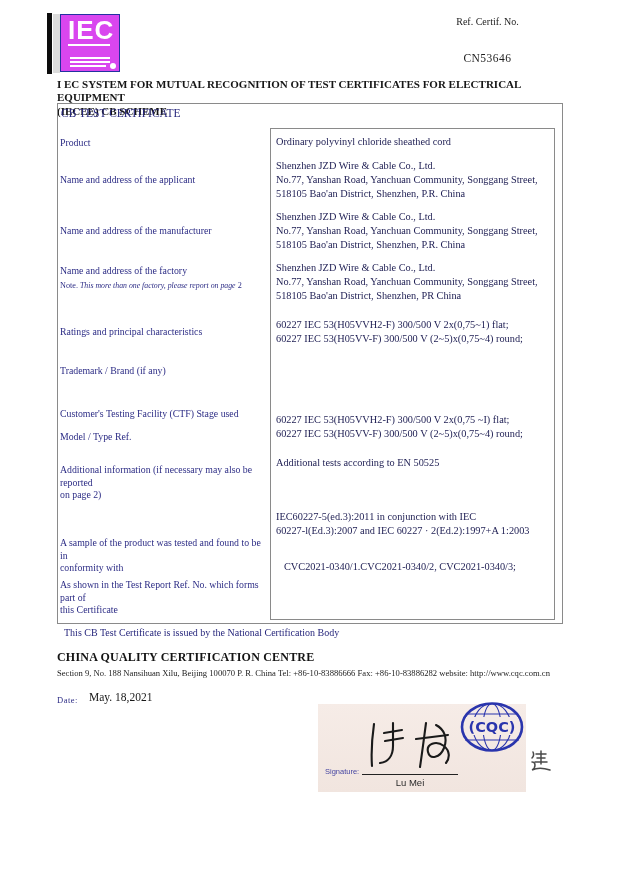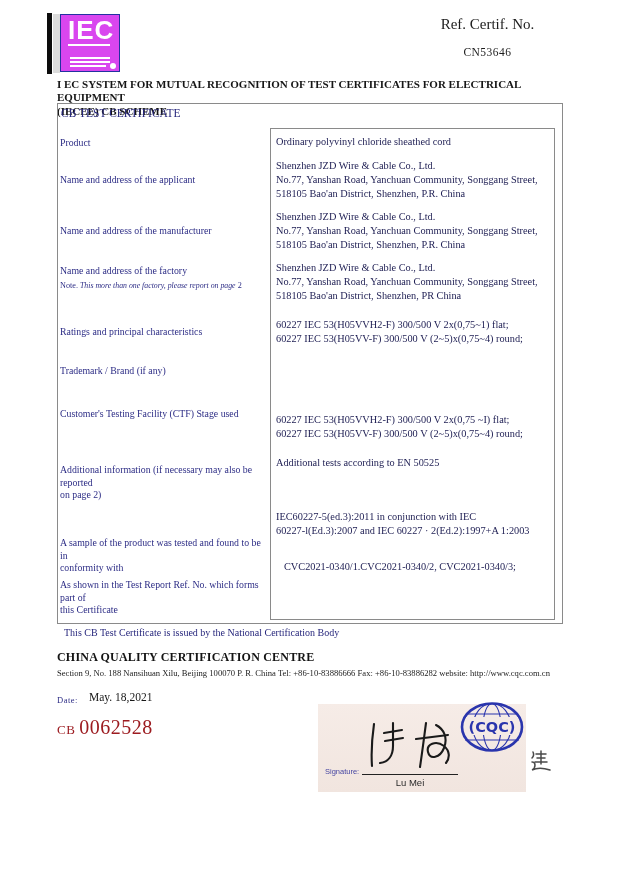--- a/index.html
+++ b/index.html
@@ -8,22 +8,22 @@
   
   .scan-bar{position:absolute;left:47px;top:13px;width:5px;height:61px;background:#0c0c0c;}
   .scan-strip{position:absolute;left:53px;top:14px;width:7px;height:59px;background:#dcdcdc;}
   .iec-logo{position:absolute;left:60px;top:14px;width:60px;height:58px;background:#d946ef;border:1px solid #2332a0;box-sizing:border-box;}
   .iec-text{font-family:"Liberation Sans","DejaVu Sans",sans-serif;font-weight:bold;color:#ffffff;
             font-size:26px;line-height:0.95;margin:3px 6px 0 7px;border-bottom:2px solid #ffffff;
             width:42px;letter-spacing:1px;padding-bottom:1px;}
   .iec-line{position:absolute;left:9px;width:40px;height:2px;background:#ffffff;}
   .iec-dot{position:absolute;left:49px;top:48px;width:6px;height:6px;border-radius:50%;background:#ffffff;}
   .ref-block{position:absolute;left:415px;top:16px;width:145px;text-align:center;color:#1c1c1c;}
-  .ref-label{font-size:15px;}
-  .ref-number{font-size:11.5px;margin-top:13px;letter-spacing:0.5px;}
+  .ref-label{font-size:10px;}
+  .ref-number{font-size:11.5px;margin-top:25px;letter-spacing:0.5px;}
   .scheme-title{position:absolute;left:57px;top:78px;width:508px;font-size:11px;font-weight:bold;
                 color:#161616;line-height:1.22;white-space:pre-line;}
   
   .outer-box{position:absolute;left:57px;top:103px;width:506px;height:521px;border:1px solid #8a8a8a;box-sizing:border-box;}
   .cb-title{position:absolute;left:61px;top:107px;font-size:11.5px;font-weight:normal;color:#26267c;}
   .inner-box{position:absolute;left:270px;top:128px;width:285px;height:492px;border:1px solid #8a8a8a;box-sizing:border-box;background:#ffffff;}
   .flabel{position:absolute;left:60px;width:205px;font-size:9.8px;color:#2c2c85;line-height:1.3;white-space:pre-line;}
   .fvalue{position:absolute;left:276px;width:274px;font-size:10.3px;color:#1d1d52;line-height:1.35;white-space:pre-line;}
   .note-line{position:absolute;left:60px;width:210px;font-size:8.2px;color:#2c2c85;}
   .note-line i{font-size:7.8px;}
@@ -74,20 +74,21 @@
   <div class="inner-box"></div>
 
   <div class="flabel" style="top:137px">Product</div>
   <div class="flabel" style="top:174px">Name and address of the applicant</div>
   <div class="flabel" style="top:265px">Name and address of the factory</div>
   <div class="flabel" style="top:225px">Name and address of the manufacturer</div>
   <div class="note-line" style="top:281px"><span>Note. </span><i>This more than one factory, please report on page</i><span> 2</span></div>
   <div class="flabel" style="top:326px">Ratings and principal characteristics</div>
   <div class="flabel" style="top:365px">Trademark / Brand (if any)</div>
   <div class="flabel" style="top:408px">Customer's Testing Facility (CTF) Stage used</div>
+  <div class="flabel" style="top:431px">Model / Type Ref.</div>
   <div class="flabel" style="top:464px">Additional information (if necessary may also be reported
 on page 2)</div>
   <div class="flabel" style="top:537px">A sample of the product was tested and found to be in
 conformity with</div>
   <div class="flabel" style="top:579px">As shown in the Test Report Ref. No. which forms part of
 this Certificate</div>
 
   <div class="fvalue" style="top:135px">Ordinary polyvinyl chloride sheathed cord</div>
   <div class="fvalue" style="top:159px">Shenzhen JZD Wire &amp; Cable Co., Ltd.
 No.77, Yanshan Road, Yanchuan Community, Songgang Street,
@@ -105,21 +106,20 @@
   <div class="fvalue" style="top:456px">Additional tests according to EN 50525</div>
   <div class="fvalue" style="top:510px">IEC60227-5(ed.3):2011 in conjunction with IEC
 60227-l(Ed.3):2007 and IEC 60227 · 2(Ed.2):1997+A 1:2003</div>
   <div class="fvalue" style="top:560px;left:284px">CVC2021-0340/1.CVC2021-0340/2, CVC2021-0340/3;</div>
 
   <div class="issued-line">This CB Test Certificate is issued by the National Certification Body</div>
   <div class="org-name">CHINA QUALITY CERTIFICATION CENTRE</div>
   <div class="org-address">Section 9, No. 188 Nansihuan Xilu, Beijing 100070 P. R. China Tel: +86-10-83886666 Fax: +86-10-83886282 website: http://www.cqc.com.cn</div>
   <div class="date-label">Date:</div>
   <div class="date-value">May. 18,2021</div>
-  <div class="cb-row"><span class="cb-prefix">CB</span> <span class="cb-num">0062528</span></div>
 
   <div class="sig-patch"></div>
 
   <div class="sig-script">
     <svg width="105" height="54" viewBox="0 0 105 54" fill="none" stroke="#1a1a1a" stroke-width="2.1" stroke-linecap="round">
       <path d="M14,6 C12,20 11,34 12,48"></path>
       <path d="M24,15 L42,12"></path>
       <path d="M25,23 L43,20"></path>
       <path d="M33,5 L33,28 C33,38 28,44 20,45"></path>
       <path d="M56,21 L88,17"></path>

